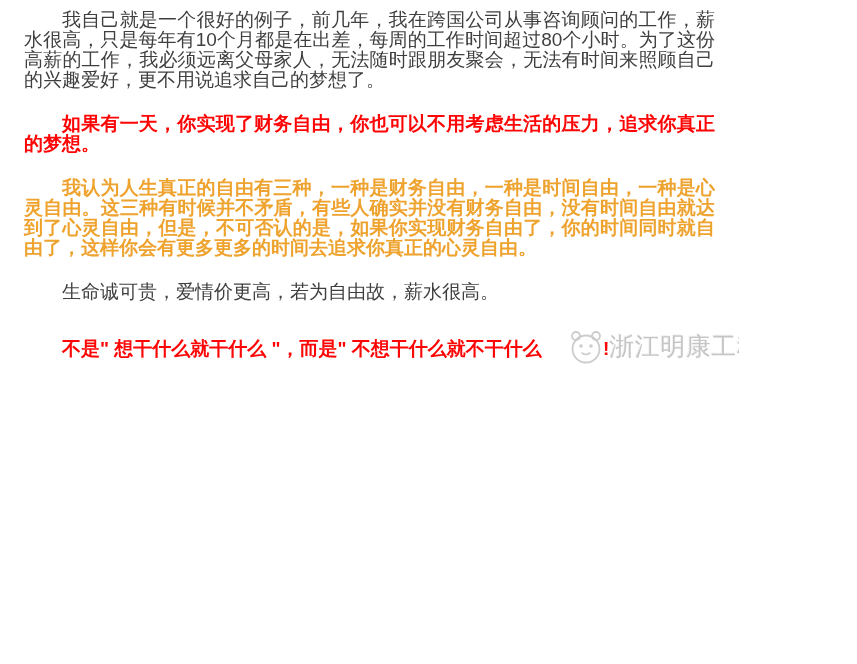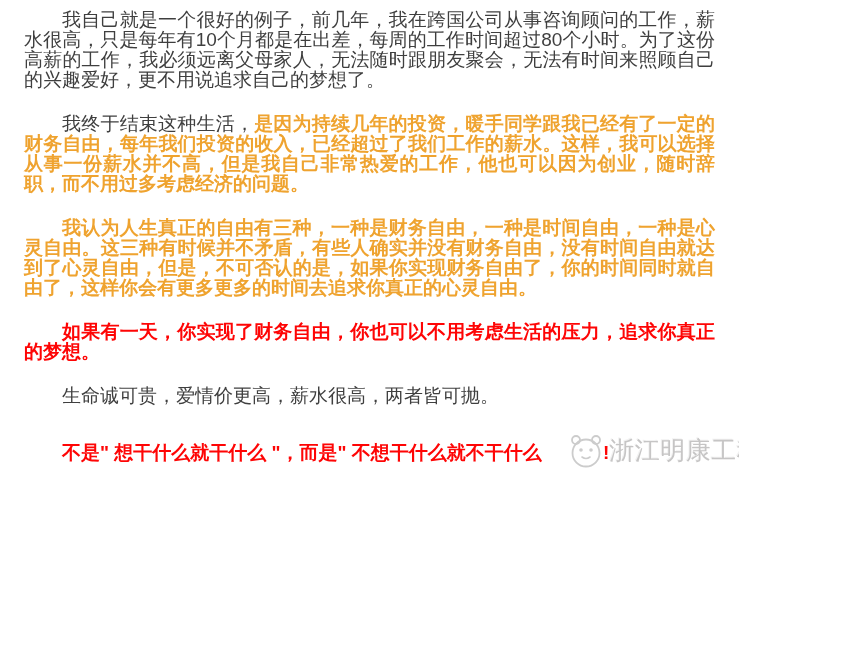--- a/index.html
+++ b/index.html
@@ -47,27 +47,26 @@
     white-space: nowrap;
   }
 </style>
 </head>
 <body>
 
 <div class="page">
 
   <p><span class="seg-body">我自己就是一个很好的例子，前几年，我在跨国公司从事咨询顾问的工作，薪水很高，只是每年有10个月都是在出差，每周的工作时间超过80个小时。为了这份高薪的工作，我必须远离父母家人，无法随时跟朋友聚会，无法有时间来照顾自己的兴趣爱好，更不用说追求自己的梦想了。</span></p>
 
-  <p><span class="seg-body">我终于结束这种生活，</span><span class="seg-orange">是因为持续几年的投资，暖手同学跟我已经有了一定的财务自由，每年我们投资的收入，已经超过了我们工作的薪水。这样，我可以选择从事一份薪水并不高，但是我自己非常热爱的工作，他也可以因为创业，随时辞职，而不用过多考虑经济的问题。</span></p>
+
+  <p><span class="seg-red">如果有一天，你实现了财务自由，你也可以不用考虑生活的压力，追求你真正的梦想。</span></p>
 
   <p><span class="seg-orange">我认为人生真正的自由有三种，一种是财务自由，一种是时间自由，一种是心灵自由。这三种有时候并不矛盾，有些人确实并没有财务自由，没有时间自由就达到了心灵自由，但是，不可否认的是，如果你实现财务自由了，你的时间同时就自由了，这样你会有更多更多的时间去追求你真正的心灵自由。</span></p>
 
-  <p><span class="seg-red">如果有一天，你实现了财务自由，你也可以不用考虑生活的压力，追求你真正的梦想。</span></p>
-
-  <p><span class="seg-body">生命诚可贵，爱情价更高，薪水很高，两者皆可抛。</span></p>
+  <p><span class="seg-body">生命诚可贵，爱情价更高，若为自由故，薪水很高。</span></p>
 
 
   <p class="last-line"><span class="seg-red">不是" 想干什么就干什么 "，而是" 不想干什么就不干什么</span><span class="logo-icon"><svg width="40" height="40" viewBox="0 0 40 40">
         <circle cx="20" cy="23" r="13.5" fill="#ffffff" fill-opacity="0.6" stroke="#cccccc" stroke-width="1.8"></circle>
         <circle cx="10" cy="10" r="4" fill="none" stroke="#cccccc" stroke-width="1.8"></circle>
         <circle cx="30" cy="10" r="4" fill="none" stroke="#cccccc" stroke-width="1.8"></circle>
         <circle cx="15" cy="20" r="1.8" fill="#cccccc"></circle>
         <circle cx="25" cy="20" r="1.8" fill="#cccccc"></circle>
         <path d="M16 27 q4 3 8 0" fill="none" stroke="#cccccc" stroke-width="1.6" stroke-linecap="round"></path>
       </svg></span><span class="seg-red">!</span><span class="watermark-text">浙江明康工程咨询有限公司</span></p>

